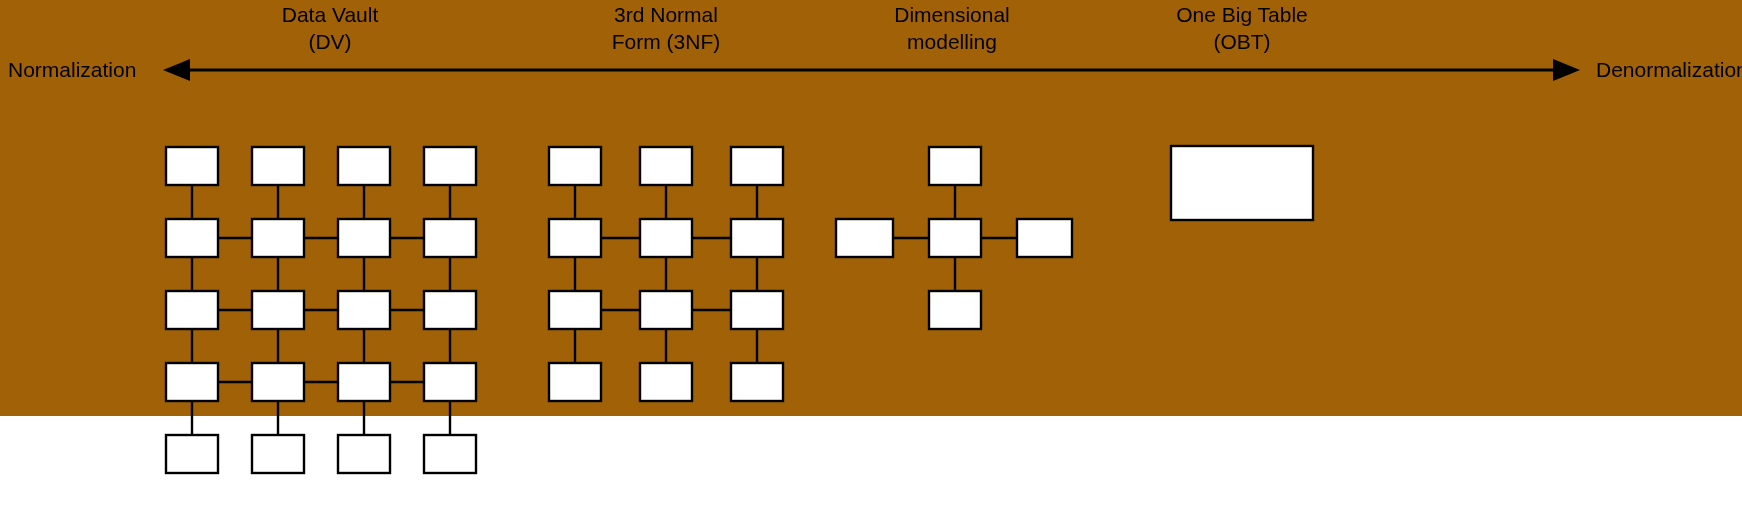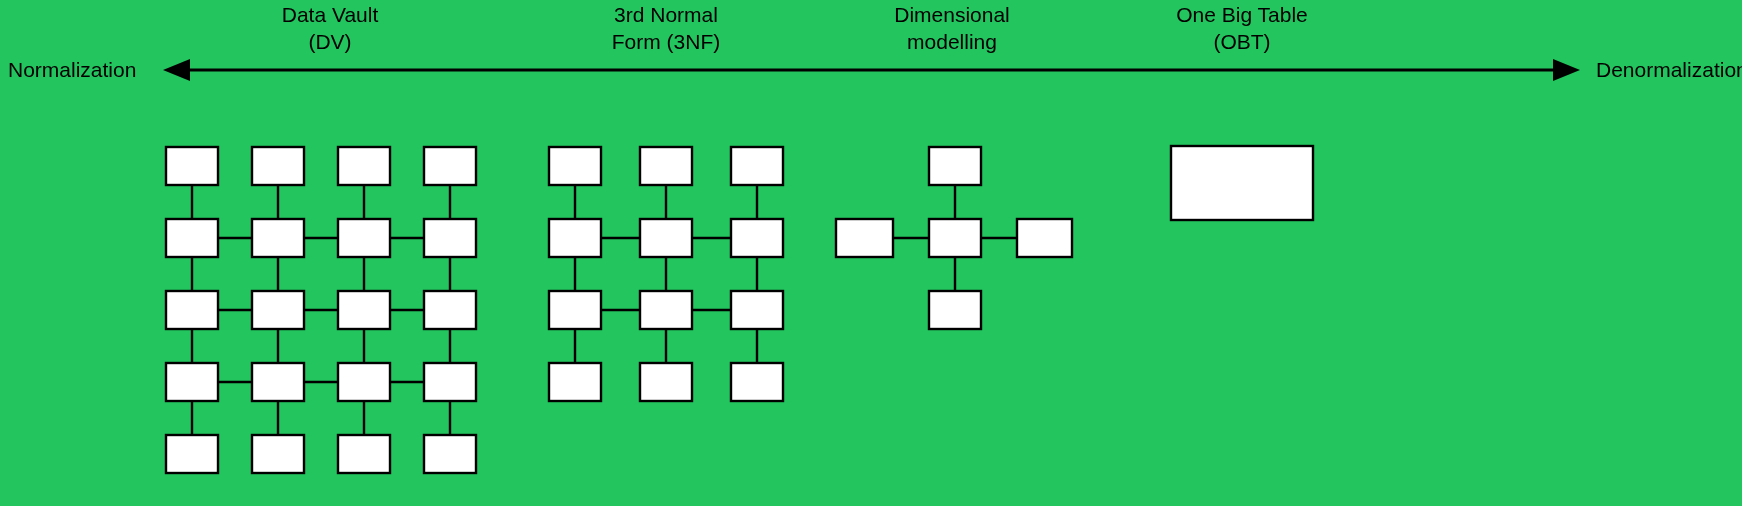--- a/index.html
+++ b/index.html
@@ -10,22 +10,22 @@
   body {
     width: 1742px;
     height: 524px;
     font-family: "Liberation Sans", sans-serif;
     color: #000000;
     overflow: hidden;
   }
   #stage {
     position: relative;
     width: 1742px;
-    height: 506px;
-    background: #22c55e;
+    height: 416px;
+    background: #a16207;
   }
   svg.diagram {
     position: absolute;
     left: 0;
     top: 0;
     width: 1742px;
     height: 524px;
     display: block;
   }
   .node-box {

